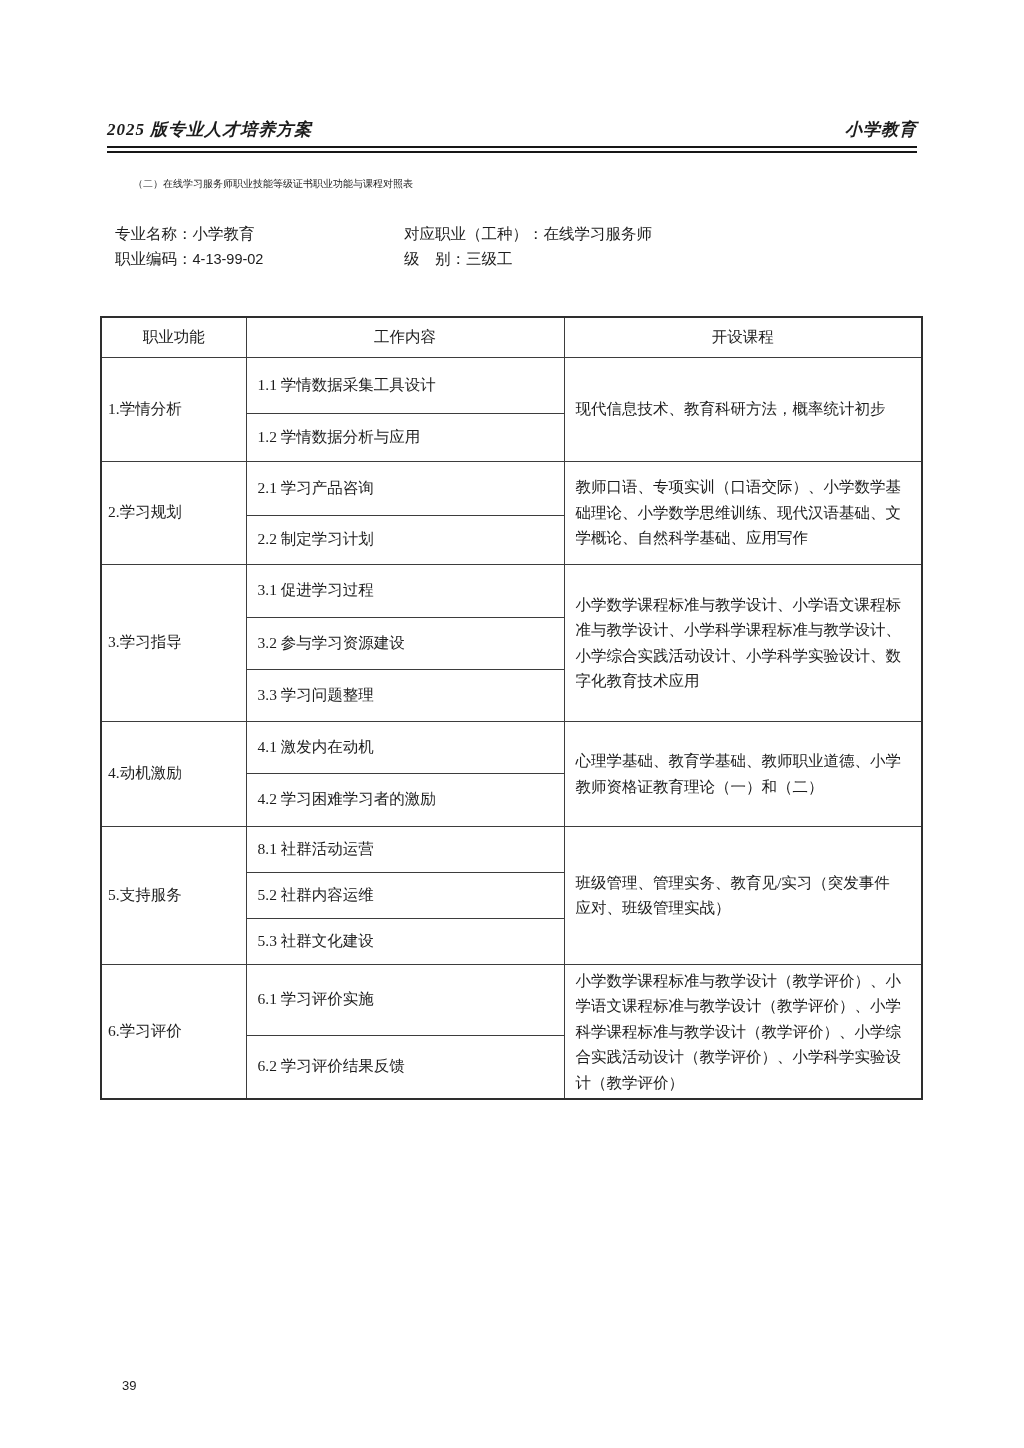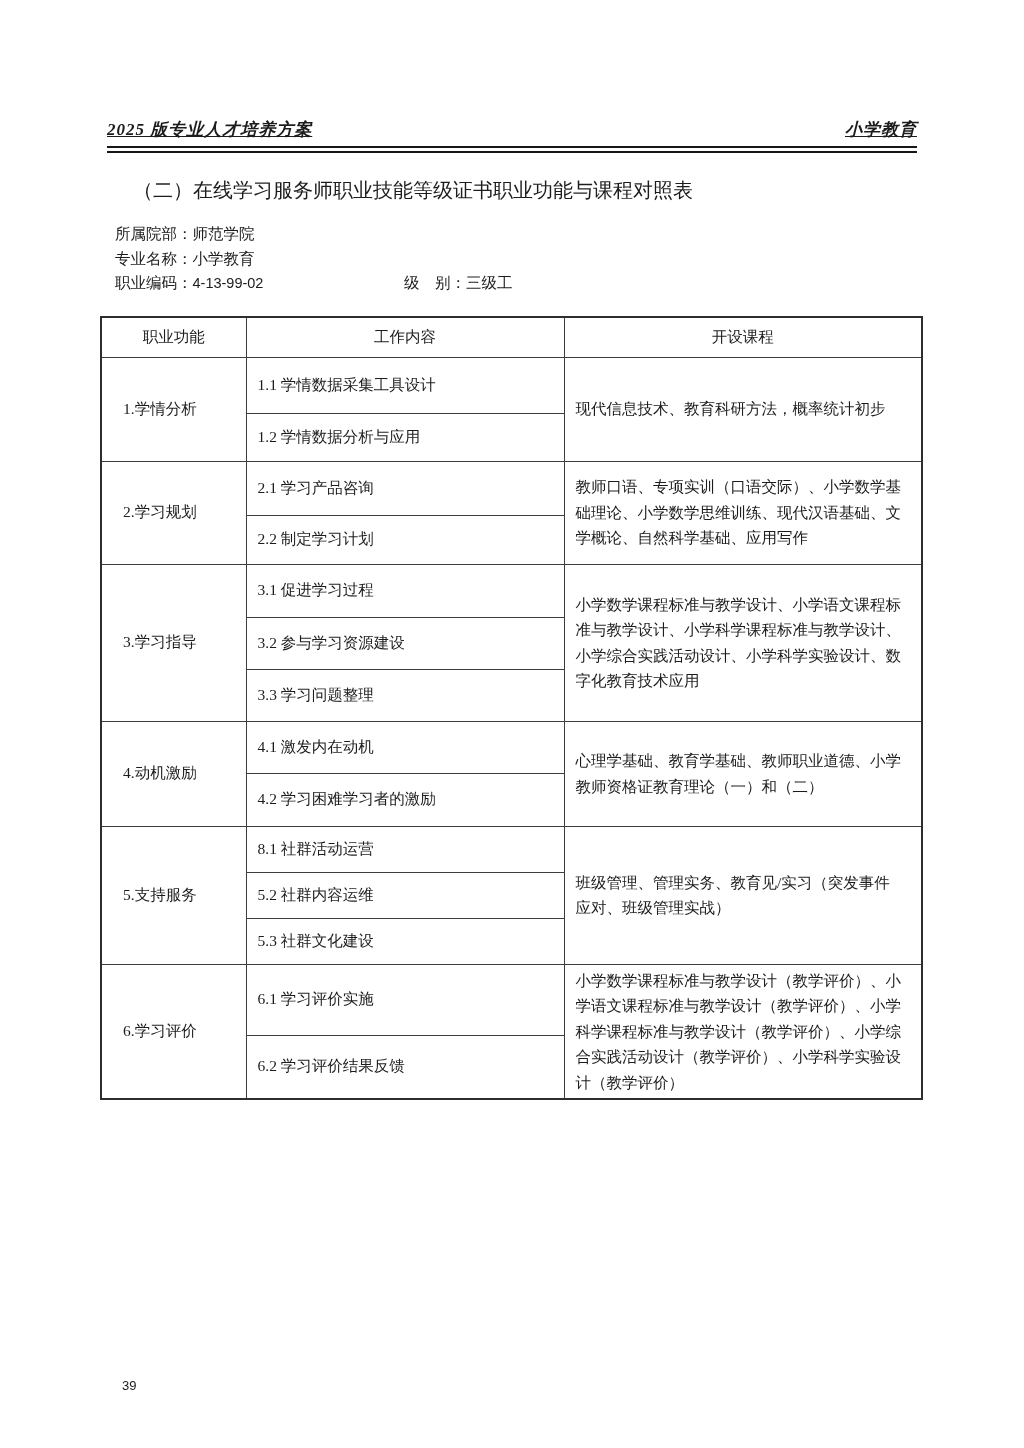--- a/index.html
+++ b/index.html
@@ -11,33 +11,32 @@
     font-family:"Liberation Serif","DejaVu Serif",serif;
     overflow:hidden;
   }
 
   
   .header-row {
     position:absolute; top:118px; left:107px; width:810px;
     display:flex; justify-content:space-between; align-items:center;
     font-size:17px; font-weight:bold; font-style:italic;
     letter-spacing:1px;
-    text-decoration:underline;
   }
   .header-rule {
     position:absolute; top:146px; left:107px; width:810px;
     height:3px;
     border-top:2px solid #161616;
     border-bottom:2px solid #161616;
   }
 
   
   .section-title {
     position:absolute; top:177px; left:133px;
-    font-size:20px;
+    font-size:10px;
   }
 
   
   .info-block {
     position:absolute; top:222px; left:115px; width:700px;
     font-size:15.5px;
   }
   .info-line { position:relative; height:24.5px; line-height:24.5px; }
   .info-right { position:absolute; left:289px; top:0; }
   .num { font-family:"Liberation Sans","DejaVu Sans",sans-serif; font-size:14.5px; }
@@ -51,21 +50,21 @@
   }
   .doc-table th, .doc-table td {
     border:1px solid #3d3d3d;
     vertical-align:middle;
     padding:3px 8px 3px 11px;
     overflow:hidden;
   }
   .doc-table th {
     font-weight:normal; text-align:center; padding:3px 4px;
   }
-  td.cell-function { padding-left:21px; }
+  td.cell-function { padding-left:6px; }
   td.cell-task { }
   td.cell-courses { line-height:25.5px; padding-right:17px; }
 
   
   .page-number {
     position:absolute; top:1378px; left:122px;
     font-size:13px; font-family:"Liberation Sans","DejaVu Sans",sans-serif;
   }
 </style>
 </head>
@@ -76,24 +75,22 @@
   <div class="header-row">
     <span>2025 版专业人才培养方案</span>
     <span>小学教育</span>
   </div>
   <div class="header-rule"></div>
 
   <div class="section-title">（二）在线学习服务师职业技能等级证书职业功能与课程对照表</div>
 
   <div class="info-block">
     <div class="info-line">
-      <span>所属院部：</span><span>师范学院</span>
-    </div>
-    <div class="info-line">
       <span>专业名称：</span><span>小学教育</span>
+      <span class="info-right"><span>对应职业（工种）：</span><span>在线学习服务师</span></span>
     </div>
     <div class="info-line">
       <span>职业编码：</span><span class="num">4-13-99-02</span>
       <span class="info-right"><span>级　别：</span><span>三级工</span></span>
     </div>
   </div>
 
   <table class="doc-table">
     <colgroup>
         <col style="width:145px">

